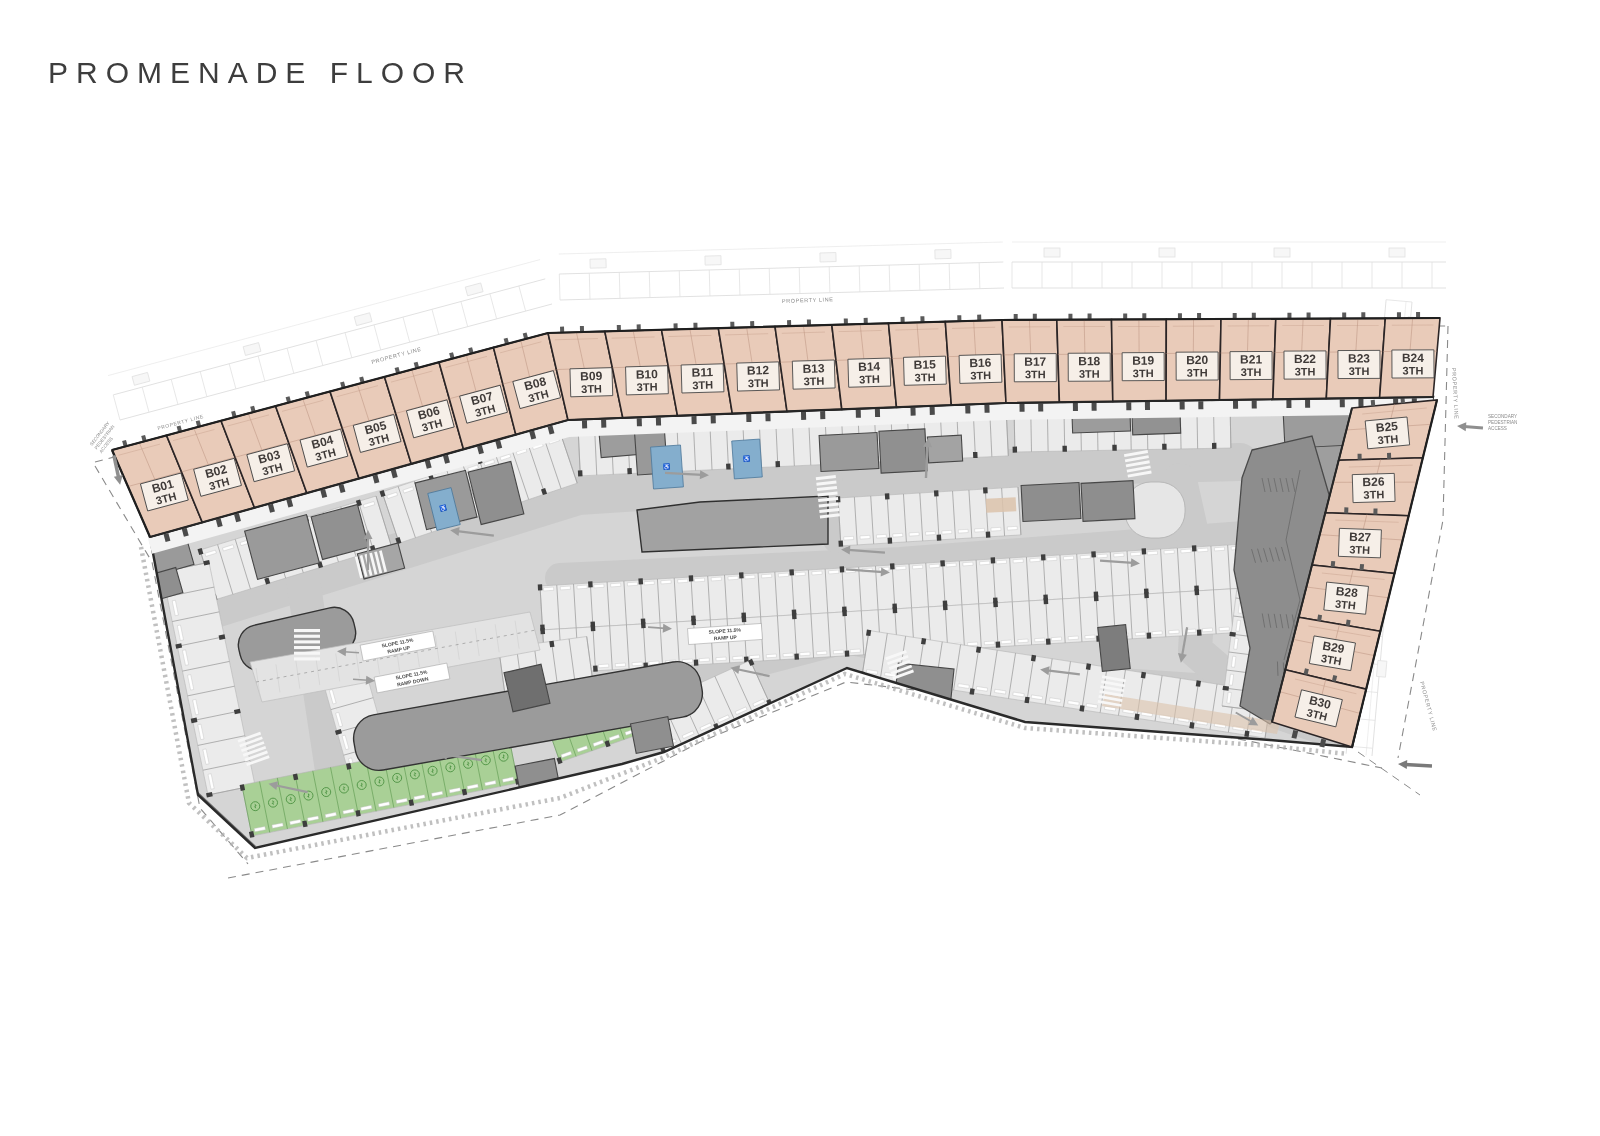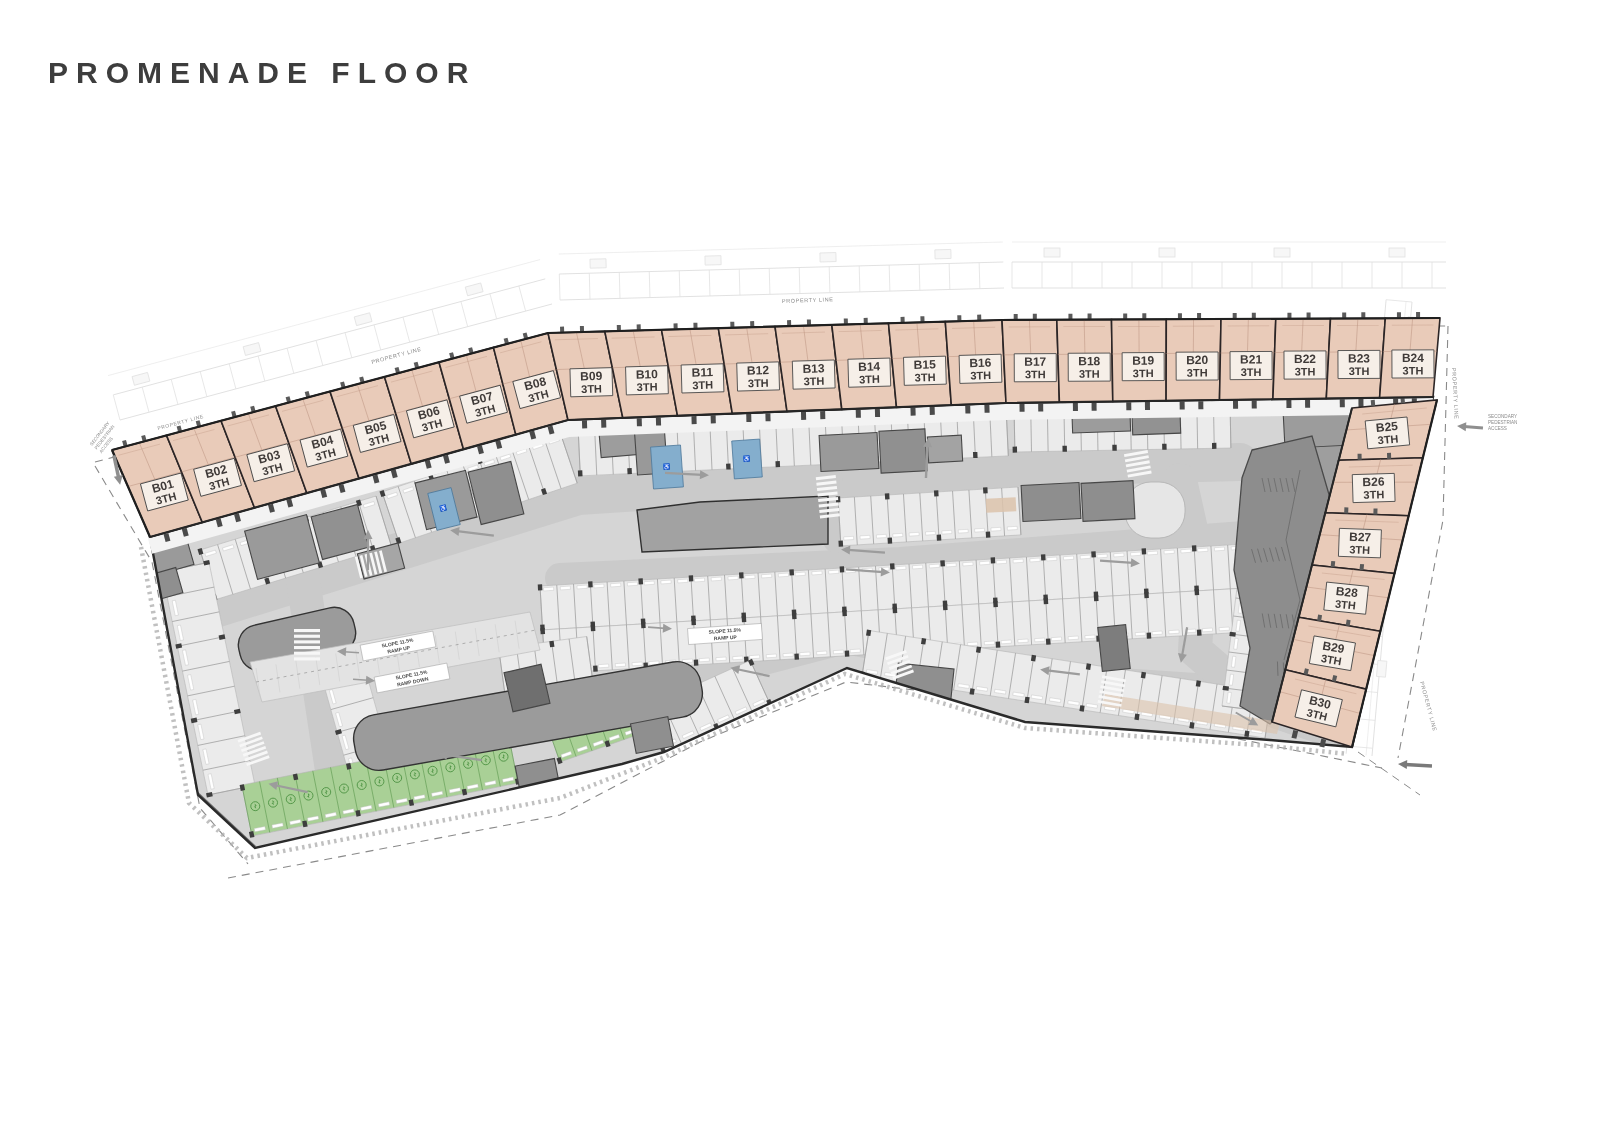--- a/index.html
+++ b/index.html
@@ -1,17 +1,17 @@
 <!DOCTYPE html>
 <html><head>
 <meta charset="utf-8">
 <style>
   html,body{margin:0;padding:0;background:#ffffff;width:1600px;height:1136px;overflow:hidden;}
   .page{position:relative;width:1600px;height:1136px;font-family:"Liberation Sans",sans-serif;}
-  .title{position:absolute;left:48px;top:56px;font-size:30px;font-weight:700;letter-spacing:8px;color:#3d3d3d;}
+  .title{position:absolute;left:48px;top:56px;font-size:30px;font-weight:400;letter-spacing:8px;color:#3d3d3d;}
   svg{position:absolute;left:0;top:0;}
   text{font-family:"Liberation Sans",sans-serif;}
 </style>
 </head>
 <body>
 
 <div class="page">
   <div class="title">PROMENADE FLOOR</div>
   <svg id="plan" width="1600" height="1136" viewBox="0 0 1600 1136">
     <defs>

